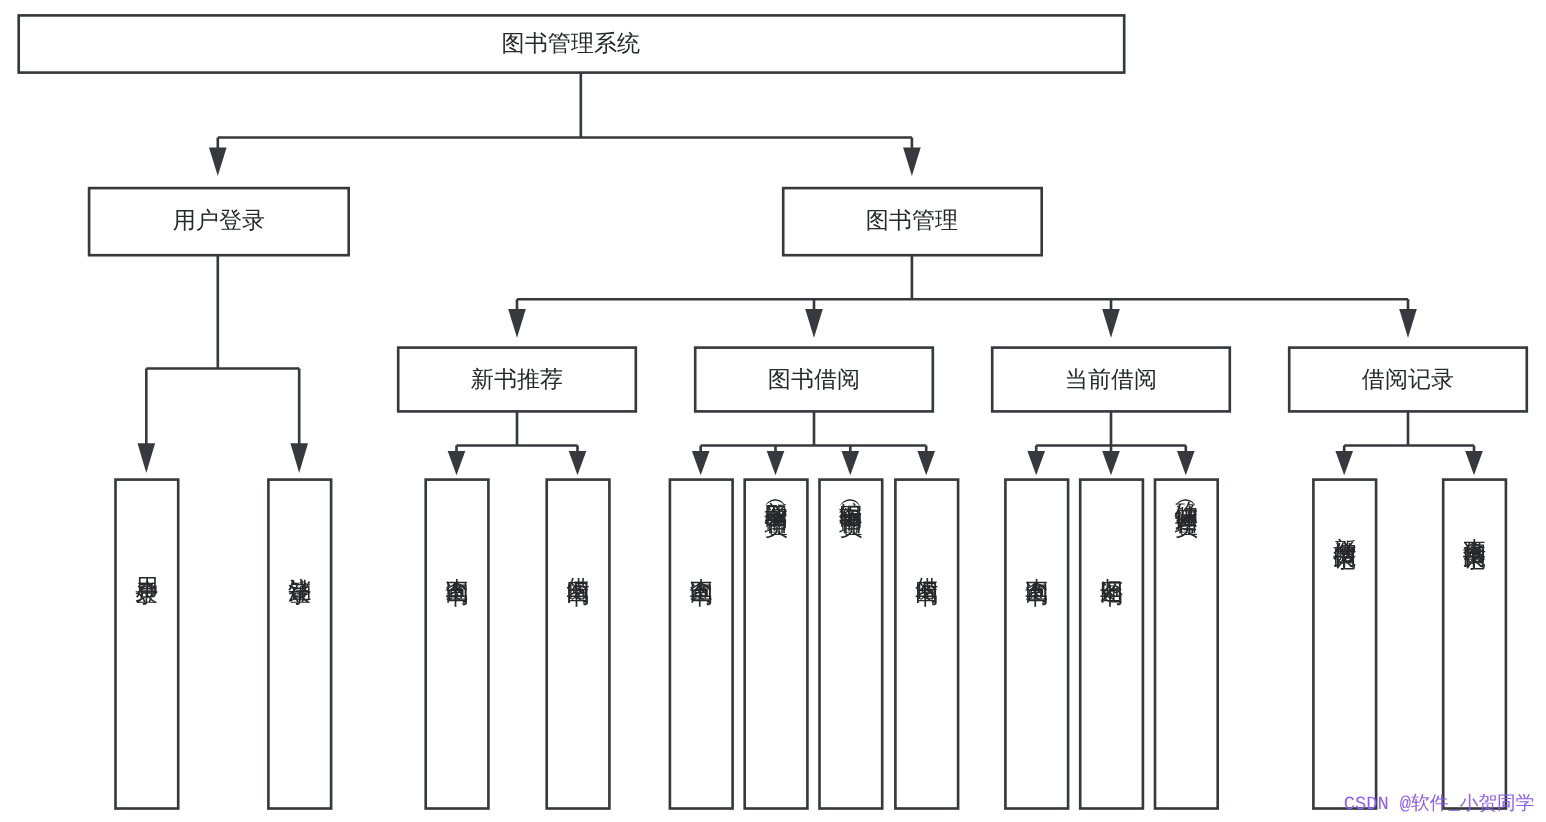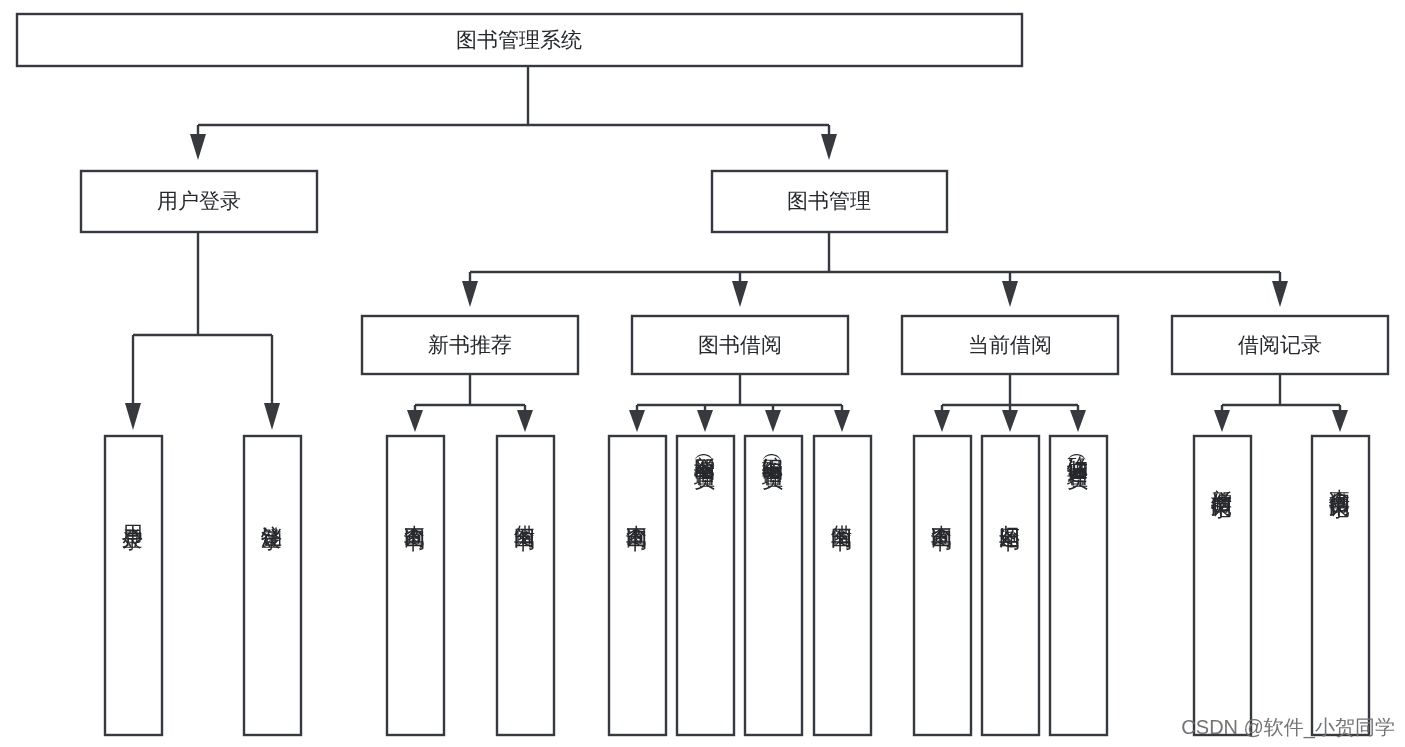--- a/index.html
+++ b/index.html
@@ -54,23 +54,23 @@
     stroke-linecap: butt;
   }
   .arrow-head {
     fill: #36393d;
     stroke: none;
   }
   .watermark {
     position: absolute;
     right: 10px;
     bottom: 6px;
-    font-family: Liberation Sans, sans-serif;
-    font-size: 20px;
-    color: #737373;
+    font-family: Liberation Mono, monospace;
+    font-size: 17px;
+    color: #8b5cf6;
     white-space: nowrap;
     user-select: none;
     pointer-events: none;
   }
 </style>
 </head>
 <body>
 
 <div id="diagram-root">
 

